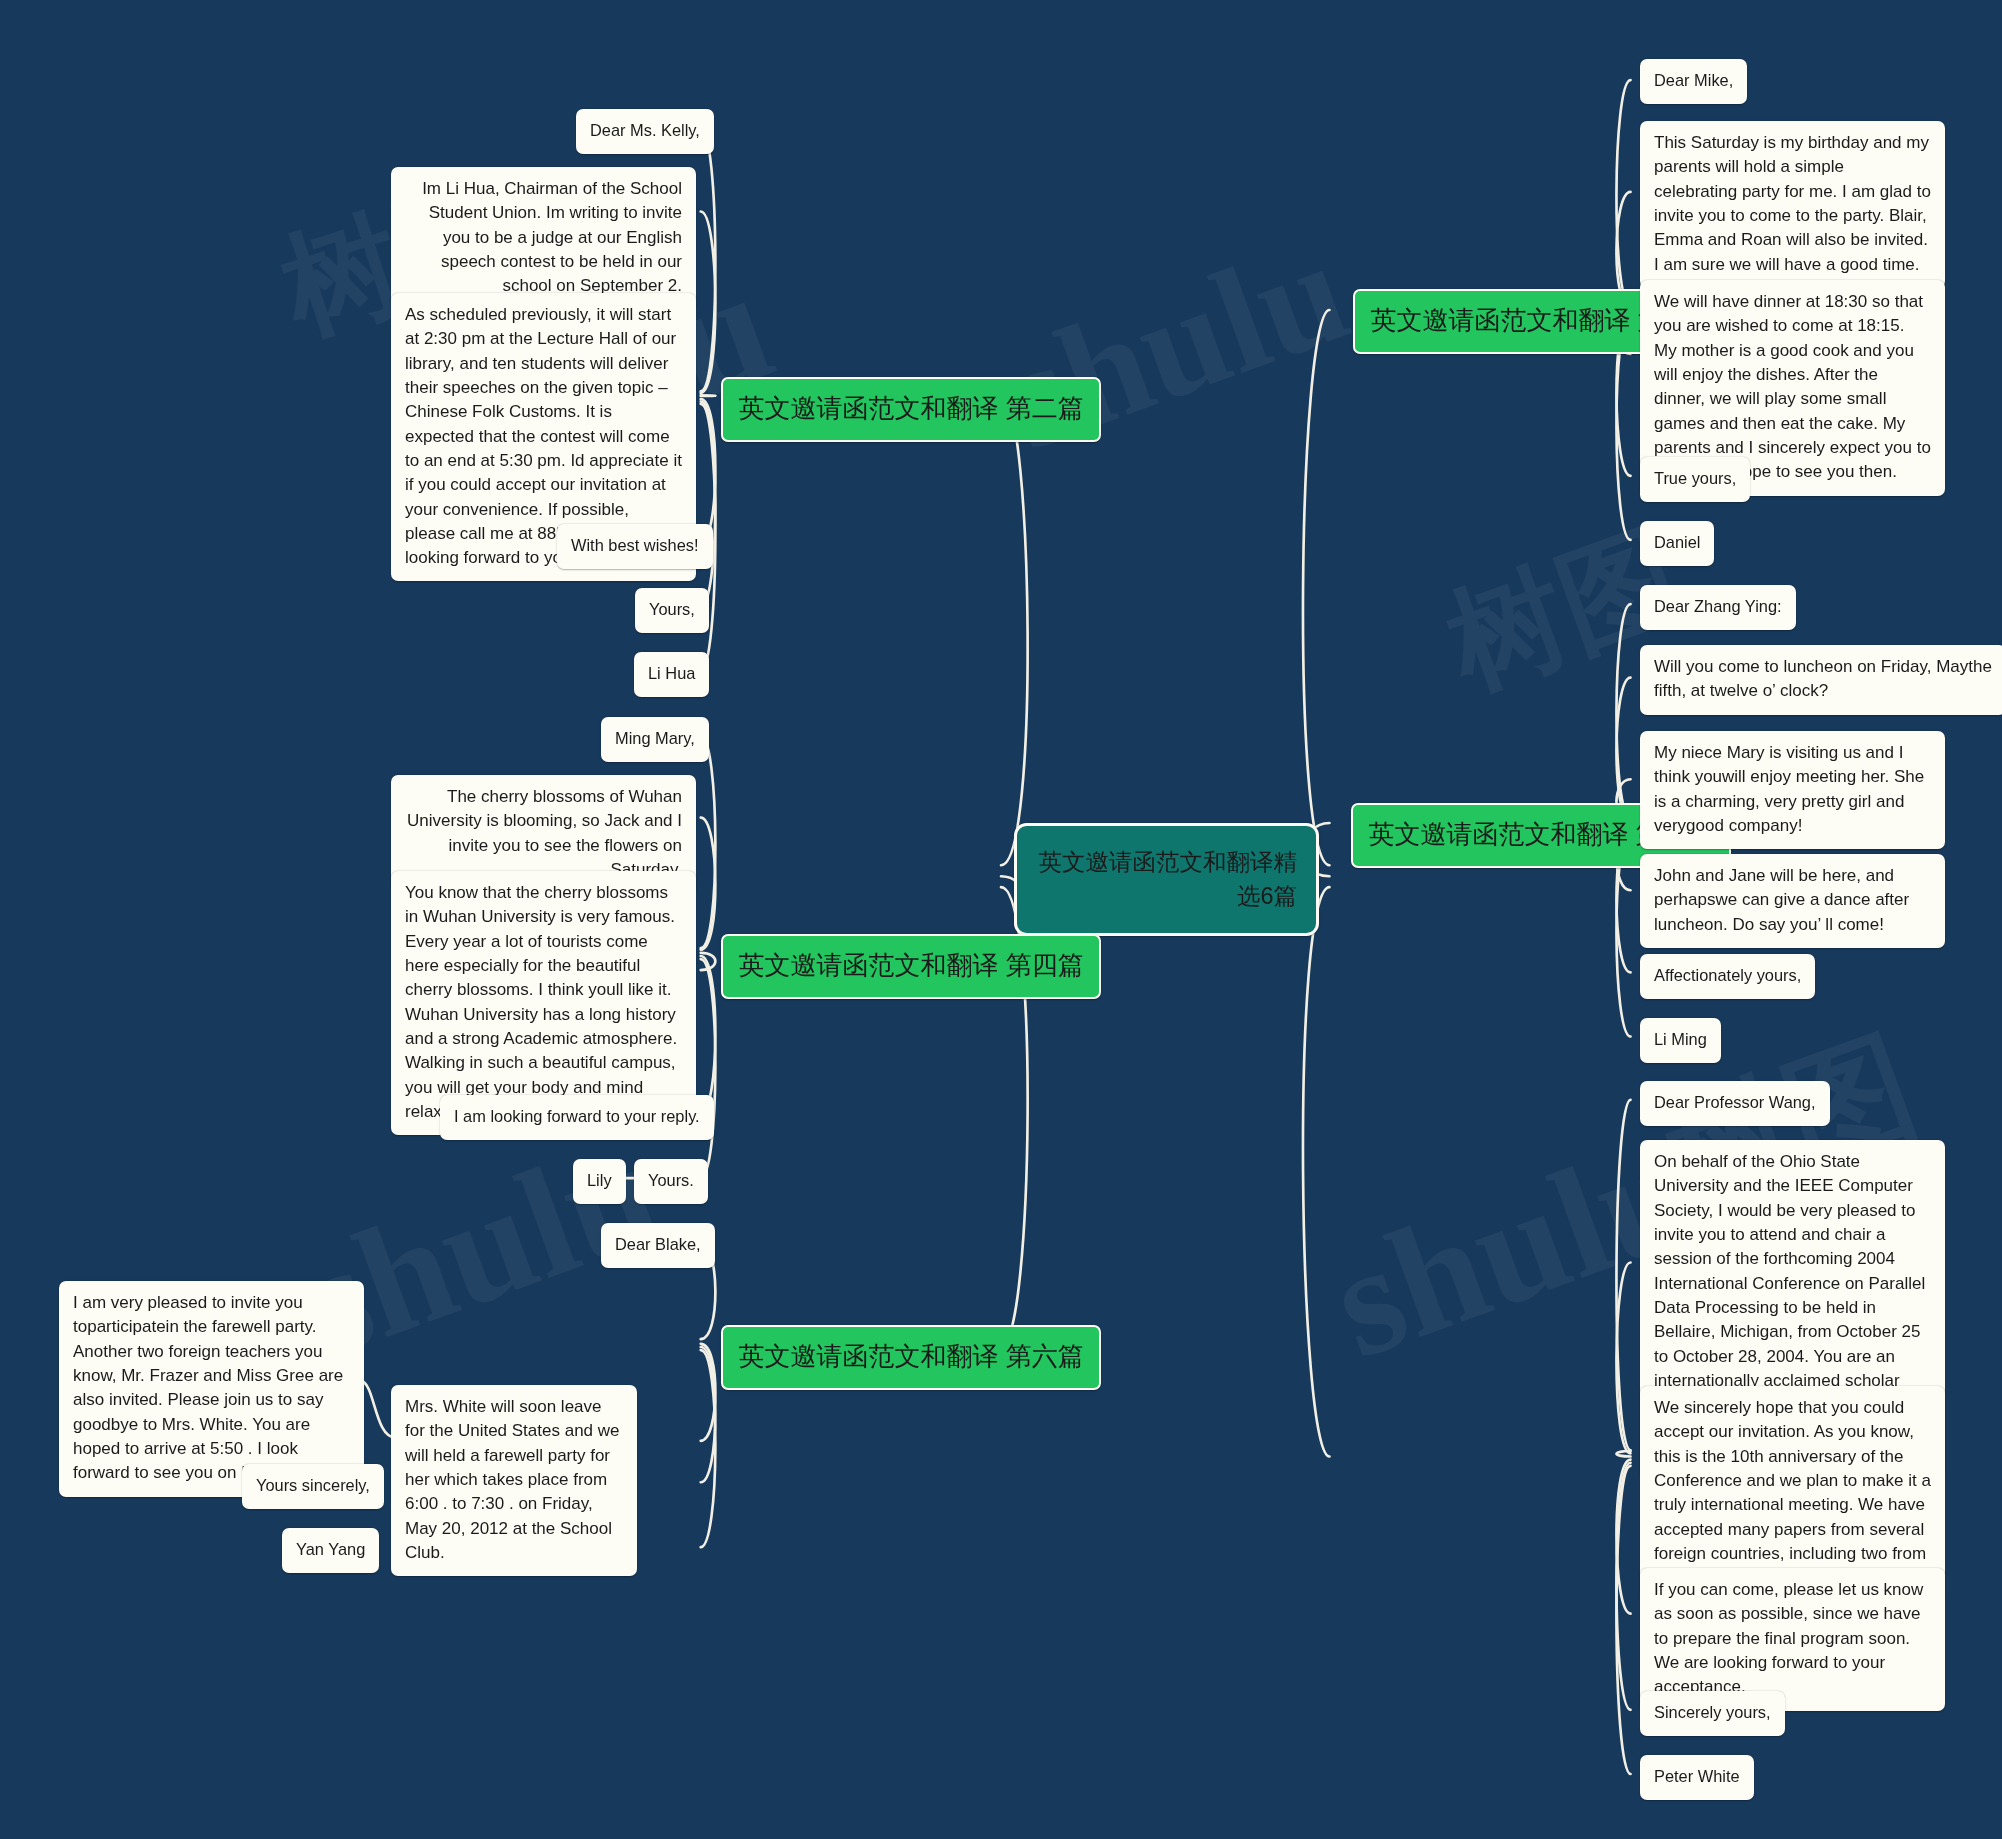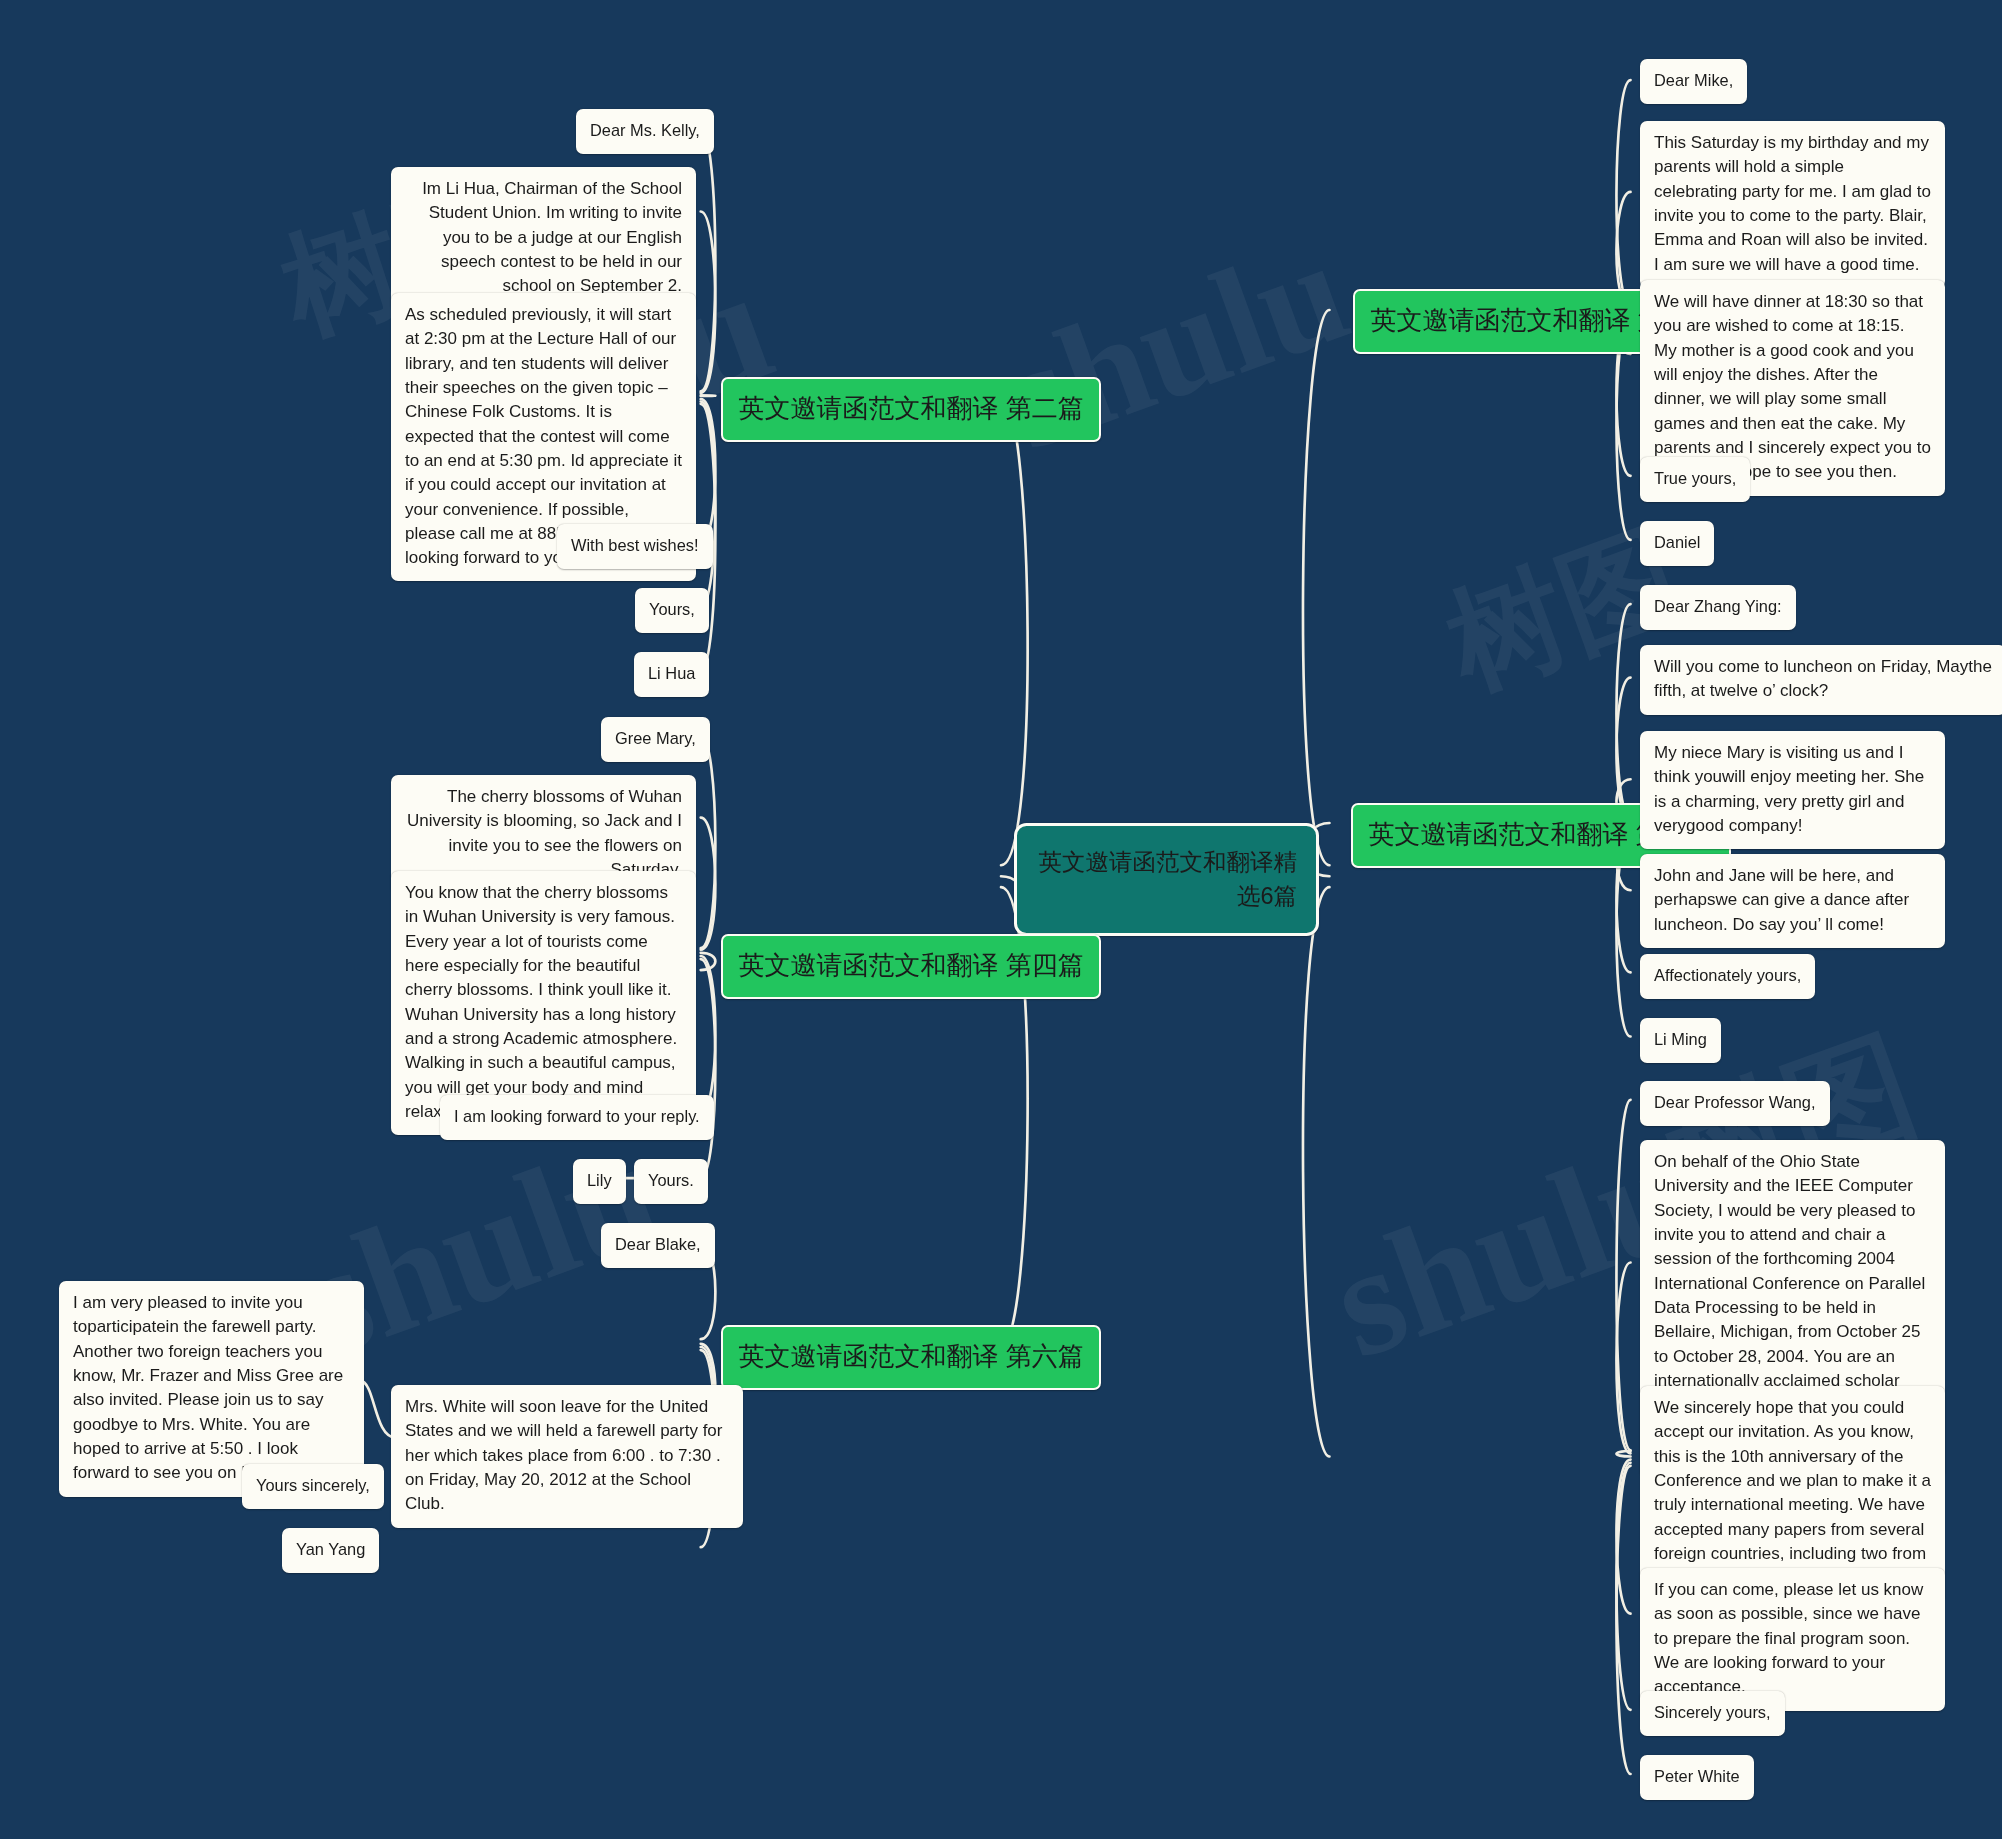--- a/index.html
+++ b/index.html
@@ -161,42 +161,42 @@
     <span>With best wishes!</span>
   </div>
   <div class="node leaf ra" style="left:635px; top:588px;">
     <span>Yours,</span>
   </div>
   <div class="node leaf ra" style="left:634px; top:652px;">
     <span>Li Hua</span>
   </div>
 
   <div class="node leaf ra" style="left:601px; top:717px;">
-    <span>Gree Mary,</span>
+    <span>Ming Mary,</span>
   </div>
   <div class="node para ra" style="left:391px; top:775px; width:305px;">
     <span>The cherry blossoms of Wuhan University is blooming, so Jack and I invite you to see the flowers on Saturday.</span>
   </div>
   <div class="node para" style="left:391px; top:871px; width:305px;">
     <span>You know that the cherry blossoms in Wuhan University is very famous. Every year a lot of tourists come here especially for the beautiful cherry blossoms. I think youll like it. Wuhan University has a long history and a strong Academic atmosphere. Walking in such a beautiful campus, you will get your body and mind relaxed.</span>
   </div>
   <div class="node leaf ra" style="left:440px; top:1095px;">
     <span>I am looking forward to your reply.</span>
   </div>
   <div class="node leaf ra" style="left:634px; top:1159px;">
     <span>Yours.</span>
   </div>
   <div class="node leaf ra" style="left:573px; top:1159px;">
     <span>Lily</span>
   </div>
 
   <div class="node leaf ra" style="left:601px; top:1223px;">
     <span>Dear Blake,</span>
   </div>
-  <div class="node para" style="left:391px; top:1385px; width:352px;">
+  <div class="node para" style="left:391px; top:1385px; width:246px;">
     <span>Mrs. White will soon leave for the United States and we will held a farewell party for her which takes place from 6:00 . to 7:30 . on Friday, May 20, 2012 at the School Club.</span>
   </div>
   <div class="node para" style="left:59px; top:1281px; width:305px;">
     <span>I am very pleased to invite you toparticipatein the farewell party. Another two foreign teachers you know, Mr. Frazer and Miss Gree are also invited. Please join us to say goodbye to Mrs. White. You are hoped to arrive at 5:50 . I look forward to see you on May 20.</span>
   </div>
   <div class="node leaf ra" style="left:242px; top:1464px;">
     <span>Yours sincerely,</span>
   </div>
   <div class="node leaf ra" style="left:282px; top:1528px;">
     <span>Yan Yang</span>

